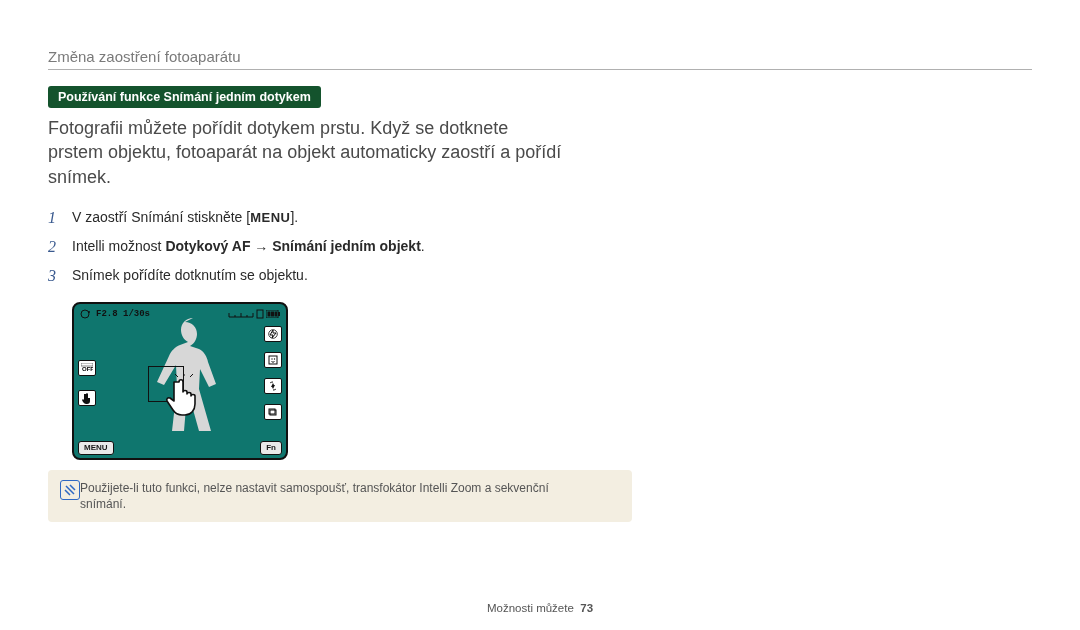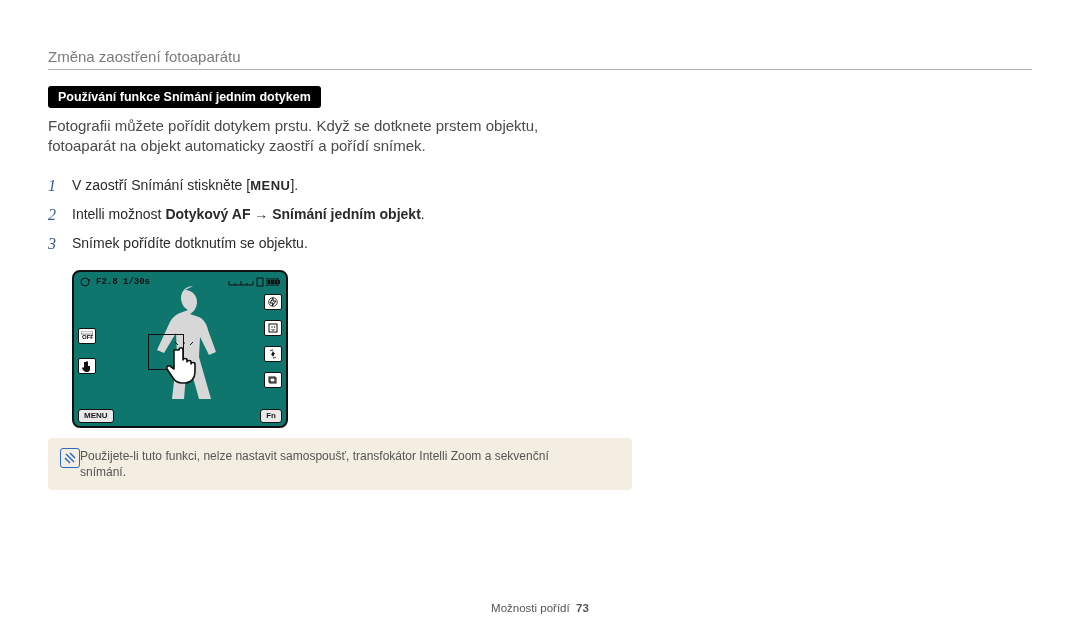--- a/index.html
+++ b/index.html
@@ -24,31 +24,31 @@
     margin: 4px 0 12px 0;
   }
   .section-heading {
     color: #7a7a7a;
     font-size: 15px;
     font-weight: 400;
     margin: 0 0 4px 0;
   }
   .sub-badge {
     display: inline-block;
-    background: #000000;
+    background: #14532d;
     color: #ffffff;
     font-size: 12.5px;
     font-weight: 600;
     padding: 4px 10px;
     border-radius: 3px;
     margin-top: 4px;
     margin-bottom: 8px;
   }
   .para {
-    font-size: 15px;
+    font-size: 18px;
     color: #4a4a4a;
     line-height: 1.35;
     margin: 0 0 14px 0;
     max-width: 520px;
   }
   .steps {
     list-style: none;
     counter-reset: step;
     padding: 0;
     margin: 0 0 12px 0;
@@ -306,16 +306,16 @@
   <div class="note-box">
     <div class="note-icon">
       <svg width="12" height="12" viewBox="0 0 12 12">
           <path fill="none" stroke="#2e68c3" stroke-width="1.5" d="M2 2l8 8M6 1l5 5M1 6l5 5"></path>
         </svg>
     </div>
     <div class="note-text">Použijete-li tuto funkci, nelze nastavit samospoušť, transfokátor Intelli Zoom a sekvenční snímání.</div>
   </div>
 
   <div class="footer">
-    <span>Možnosti pořídí</span>&nbsp;&nbsp;<b>73</b>
+    <span>Možnosti můžete</span>&nbsp;&nbsp;<b>73</b>
   </div>
 
 </div>
 
 </body></html>

